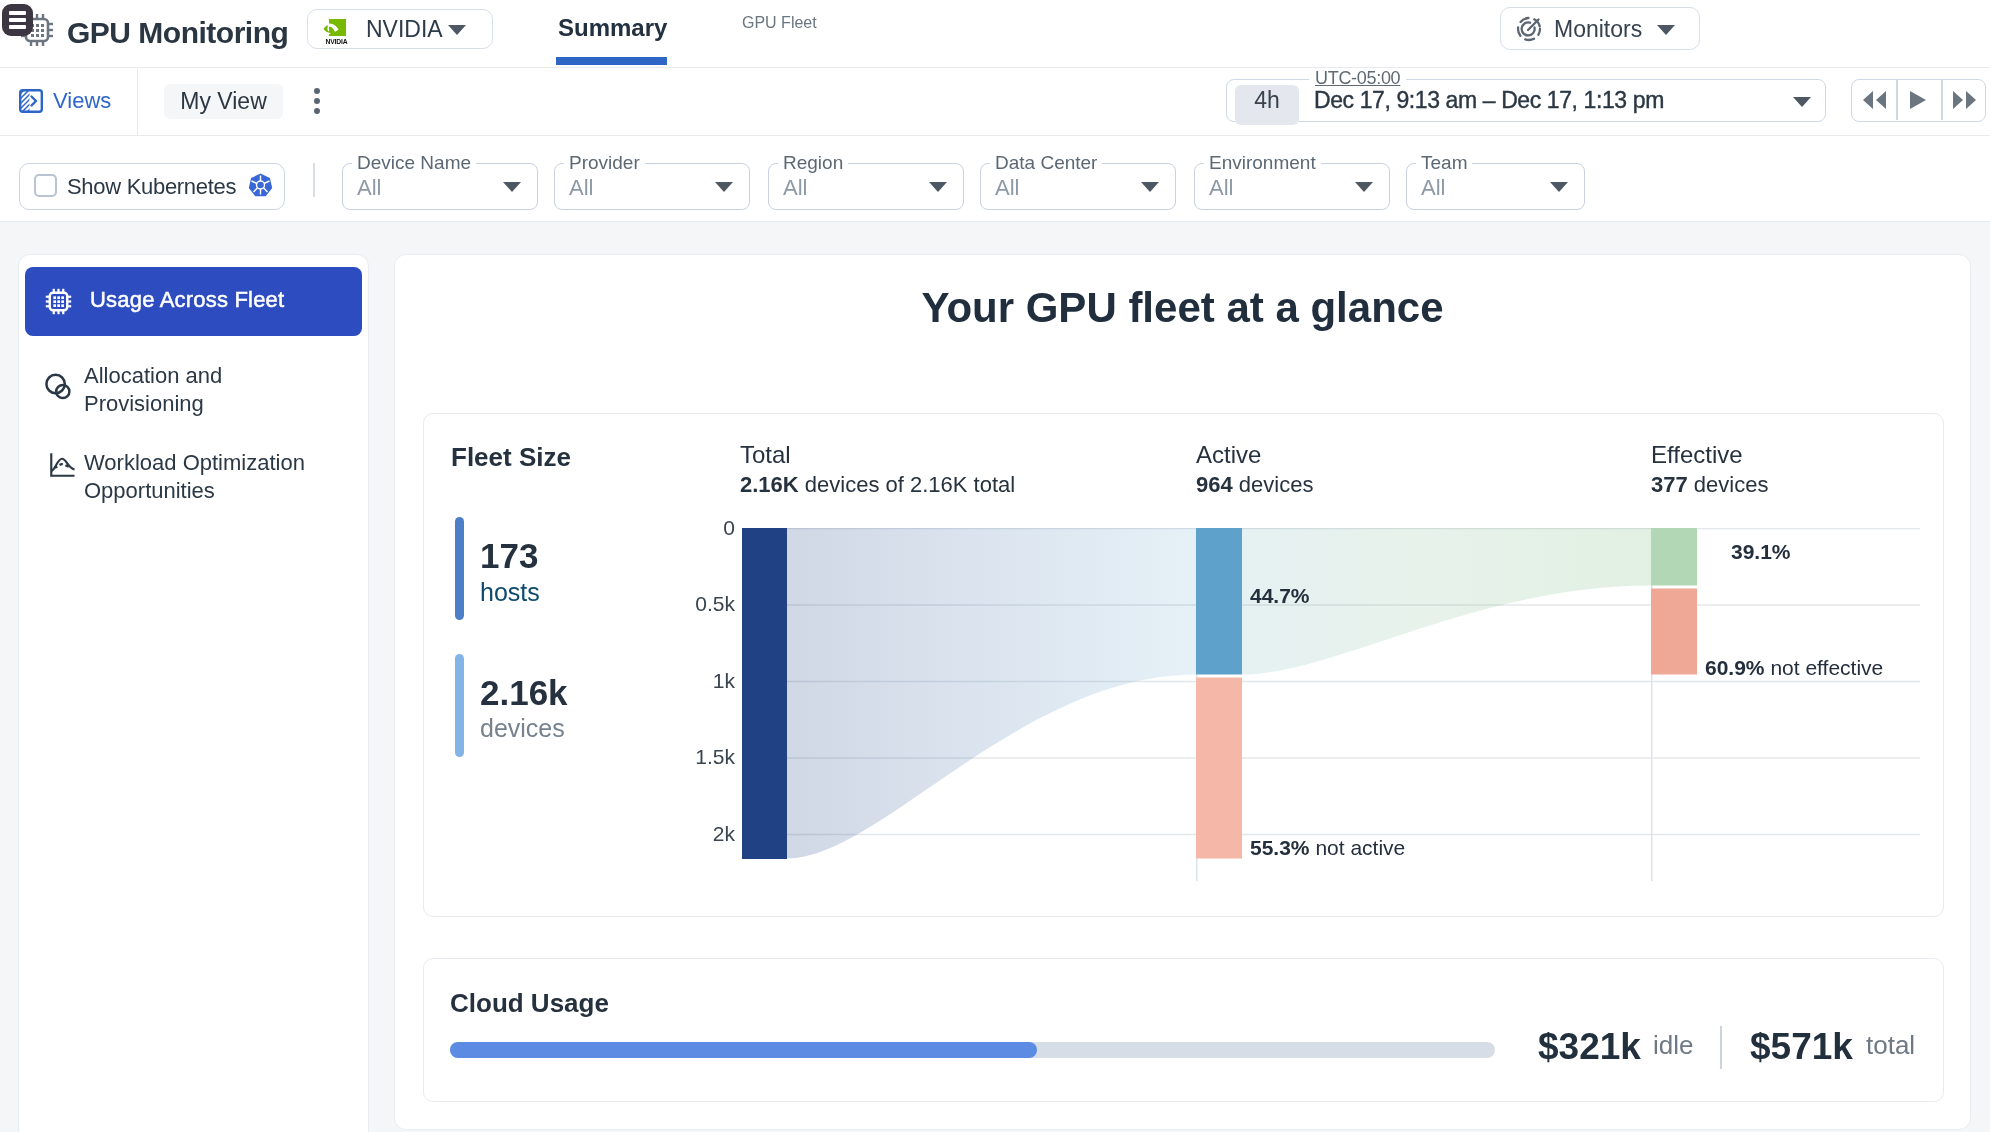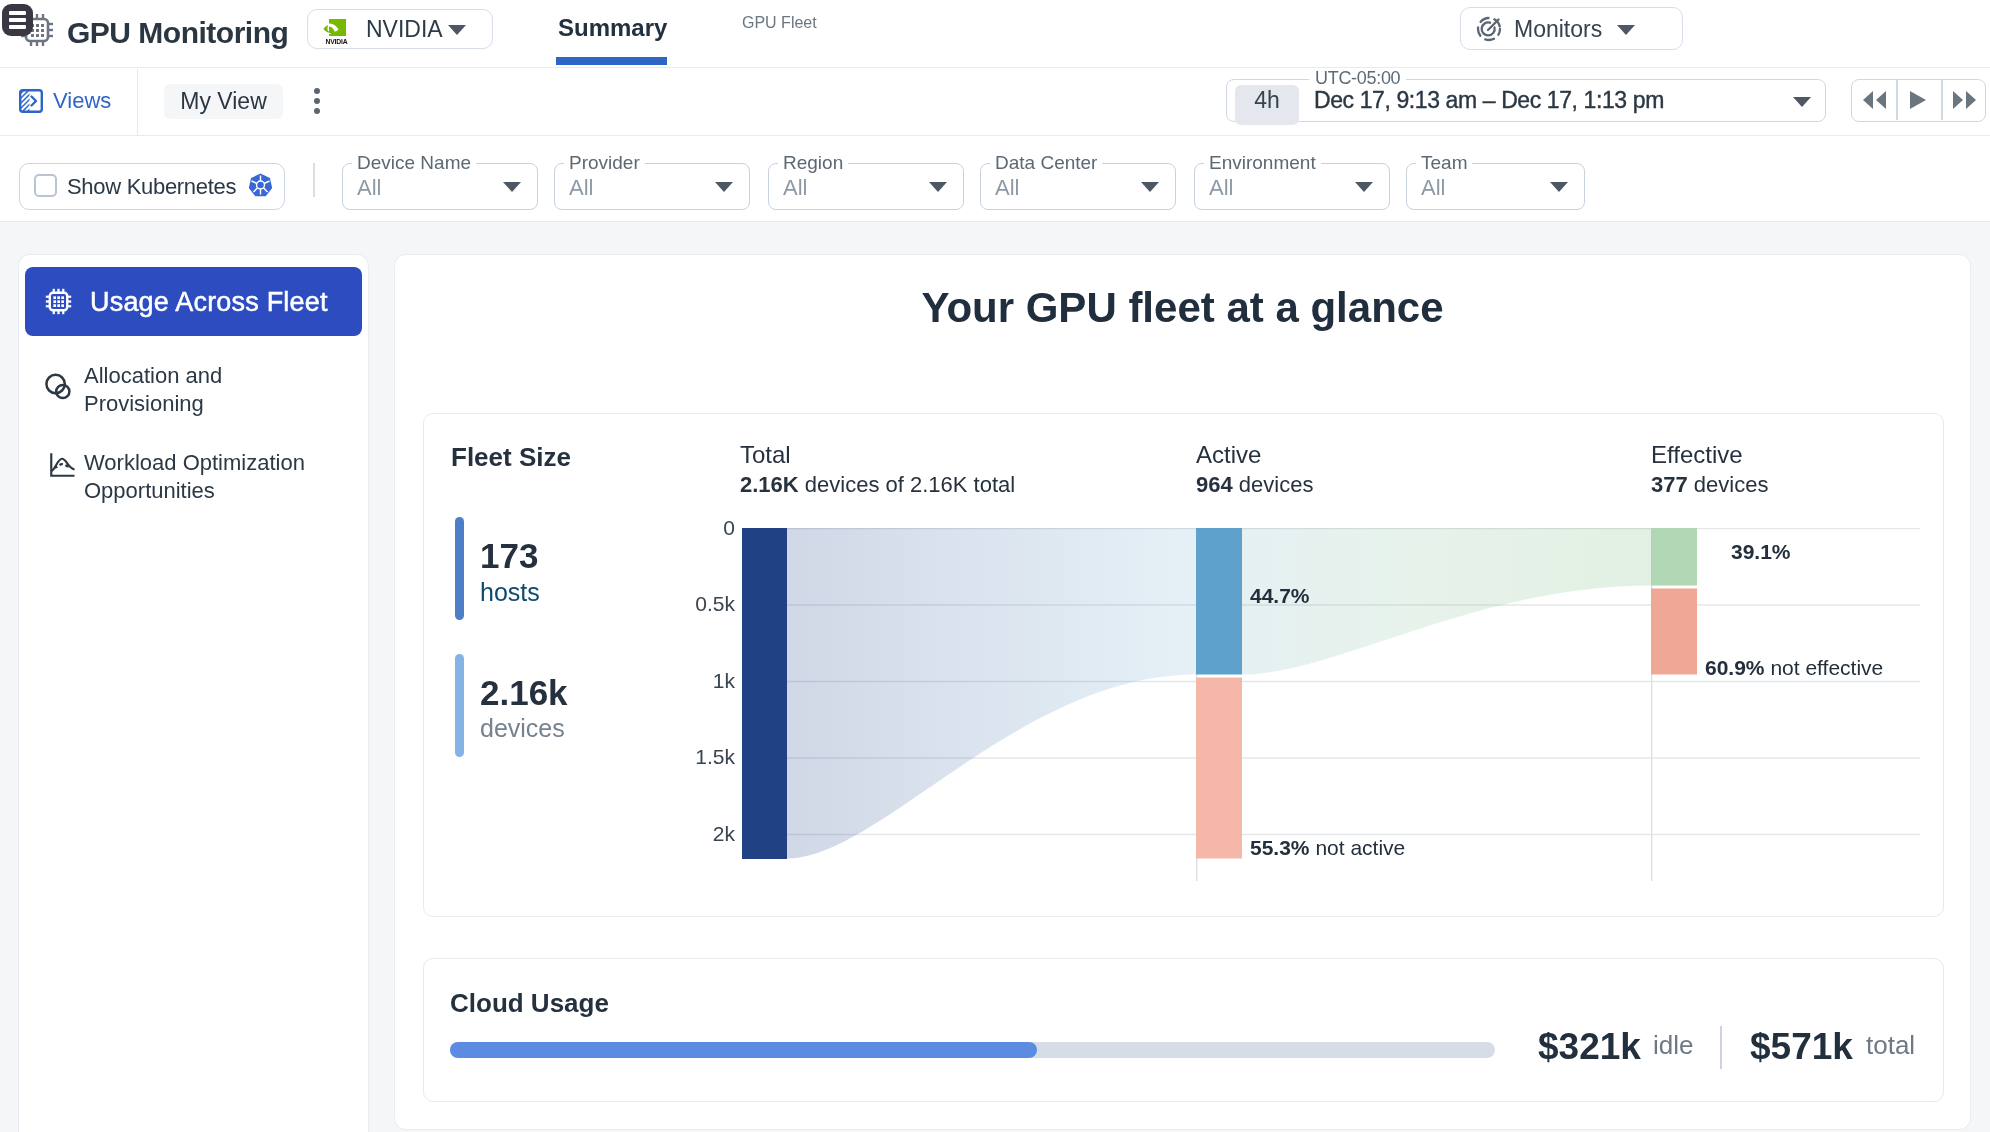--- a/index.html
+++ b/index.html
@@ -66,21 +66,21 @@
       <text x="16.5" y="28.5" font-size="6.8" font-weight="700" text-anchor="middle" fill="#111" font-family="Liberation Sans" letter-spacing="-0.2">NVIDIA</text>
     </svg>
     <div class="abs" style="left:58px; top:6px; font-size:23px; color:#2d3a48;">NVIDIA</div>
     <div class="caret" style="left:140px; top:15px;"></div>
   </div>
 
   <div class="abs" style="left:558px; top:14px; font-size:24px; font-weight:700; color:#223040;">Summary</div>
   <div class="abs" style="left:556px; top:57px; width:111px; height:8px; background:#2e66c6;"></div>
   <div class="abs" style="left:742px; top:14px; font-size:16px; color:#6b7682;">GPU Fleet</div>
 
-  <div class="btn" style="left:1460px; top:7px; width:223px; height:43px;text-align:center;">
+  <div class="btn" style="left:1500px; top:7px; width:200px; height:43px;text-align:center;">
     <svg class="abs" style="left:15px; top:7px;" width="27" height="27" viewBox="0 0 27 27">
       <g fill="none" stroke="#5b6672" stroke-width="2.3" stroke-linecap="round">
         <circle cx="13" cy="14" r="11" stroke-dasharray="9 6" stroke-dashoffset="3"></circle>
         <path d="M18.5 12.5 a6.5 6.5 0 1 1 -4.5 -4.8"></path>
         <path d="M12 15 L22.5 4.5"></path>
       </g>
     </svg>
     <div class="abs" style="left:53px; top:8px; font-size:23px; color:#36424f;">Monitors</div>
     <div class="caret" style="left:156px; top:17px;"></div>
   </div>
@@ -104,21 +104,21 @@
         <line x1="3" y1="28" x2="28" y2="3"></line>
     </g>
     <path d="M12.5 7.5 L17 12 L12.5 16.5" fill="none" stroke="#2e65c9" stroke-width="2.4" stroke-linecap="round" stroke-linejoin="round"></path>
   </svg>
   <div class="abs" style="left:53px; top:20px; font-size:22px; color:#2e65c9;">Views</div>
   <div class="abs" style="left:137px; top:1px; width:1px; height:66px; background:#e6e9ed;"></div>
   <div class="abs" style="left:164px; top:16px; width:119px; height:35px; background:#f5f6f8; border-radius:6px; text-align:center; line-height:34px; font-size:23px; color:#2c3744;">My View</div>
   <div class="abs" style="left:314px; top:20px; width:6px; height:6px; border-radius:50%; background:#5b6570; box-shadow:0 10px 0 #5b6570, 0 20px 0 #5b6570;"></div>
 
   <div class="abs" style="left:1226px; top:11px; width:600px; height:43px; border:1.5px solid #cfd8e4; border-radius:8px; background:#fff;">
-    <div class="abs" style="left:82px; top:-13px; background:#fff; padding:0 6px; font-size:18px; letter-spacing:-0.3px; color:#5f6a75; line-height:22px;">UTC-05:00</div>
+    <div class="abs" style="left:82px; top:-13px; background:#fff; padding:0 6px; font-size:18px; letter-spacing:-0.3px; color:#5f6a75; line-height:22px;text-decoration:underline;">UTC-05:00</div>
     <div class="abs" style="left:8px; top:5px; width:64px; height:40px; background:#e4e8ee; border-radius:6px; text-align:center; line-height:31px; font-size:23px; color:#39434e;">4h</div>
     <div class="abs" style="left:87px; top:7px; font-size:23px; letter-spacing:-0.4px; color:#2b3844; -webkit-text-stroke:0.4px #2b3844;">Dec 17, 9:13 am – Dec 17, 1:13 pm</div>
     <div class="caret" style="left:566px; top:17px;"></div>
   </div>
 
   <div class="abs" style="left:1851px; top:11px; width:135px; height:43px; border:1.5px solid #cfd8e4; border-radius:8px; background:#fff;">
     <div class="abs" style="left:44px; top:0; width:1.5px; height:40px; background:#cfd8e4;"></div>
     <div class="abs" style="left:89px; top:0; width:1.5px; height:40px; background:#cfd8e4;"></div>
     <svg class="abs" style="left:7px; top:10px;" width="31" height="20" viewBox="0 0 31 20">
         <g fill="#6a7580">
@@ -214,21 +214,21 @@
           <rect x="15.5" y="10.5" width="3.4" height="3.4"></rect>
           <rect x="20.5" y="10.5" width="3.4" height="3.4"></rect>
         <rect x="10.5" y="15.5" width="3.4" height="3.4"></rect>
           <rect x="15.5" y="15.5" width="3.4" height="3.4"></rect>
           <rect x="20.5" y="15.5" width="3.4" height="3.4"></rect>
         <rect x="10.5" y="20.5" width="3.4" height="3.4"></rect>
           <rect x="15.5" y="20.5" width="3.4" height="3.4"></rect>
           <rect x="20.5" y="20.5" width="3.4" height="3.4"></rect>
       </g>
     </svg>
-    <div class="abs" style="left:65px; top:20px; font-size:27px; font-weight:400; letter-spacing:0.2px; color:#fff; -webkit-text-stroke:0.5px #fff;">Usage Across Fleet</div>
+    <div class="abs" style="left:65px; top:20px; font-size:22px; font-weight:400; letter-spacing:0.2px; color:#fff; -webkit-text-stroke:0.5px #fff;">Usage Across Fleet</div>
   </div>
 
   <div class="abs" style="left:26px; top:112px;">
     <svg width="34" height="34" viewBox="0 0 34 34">
       <g fill="none" stroke="#2b3845" stroke-width="2.5">
         <circle cx="10.6" cy="17" r="9.2"></circle>
         <circle cx="17.8" cy="24.5" r="6.6"></circle>
       </g>
     </svg>
   </div>

